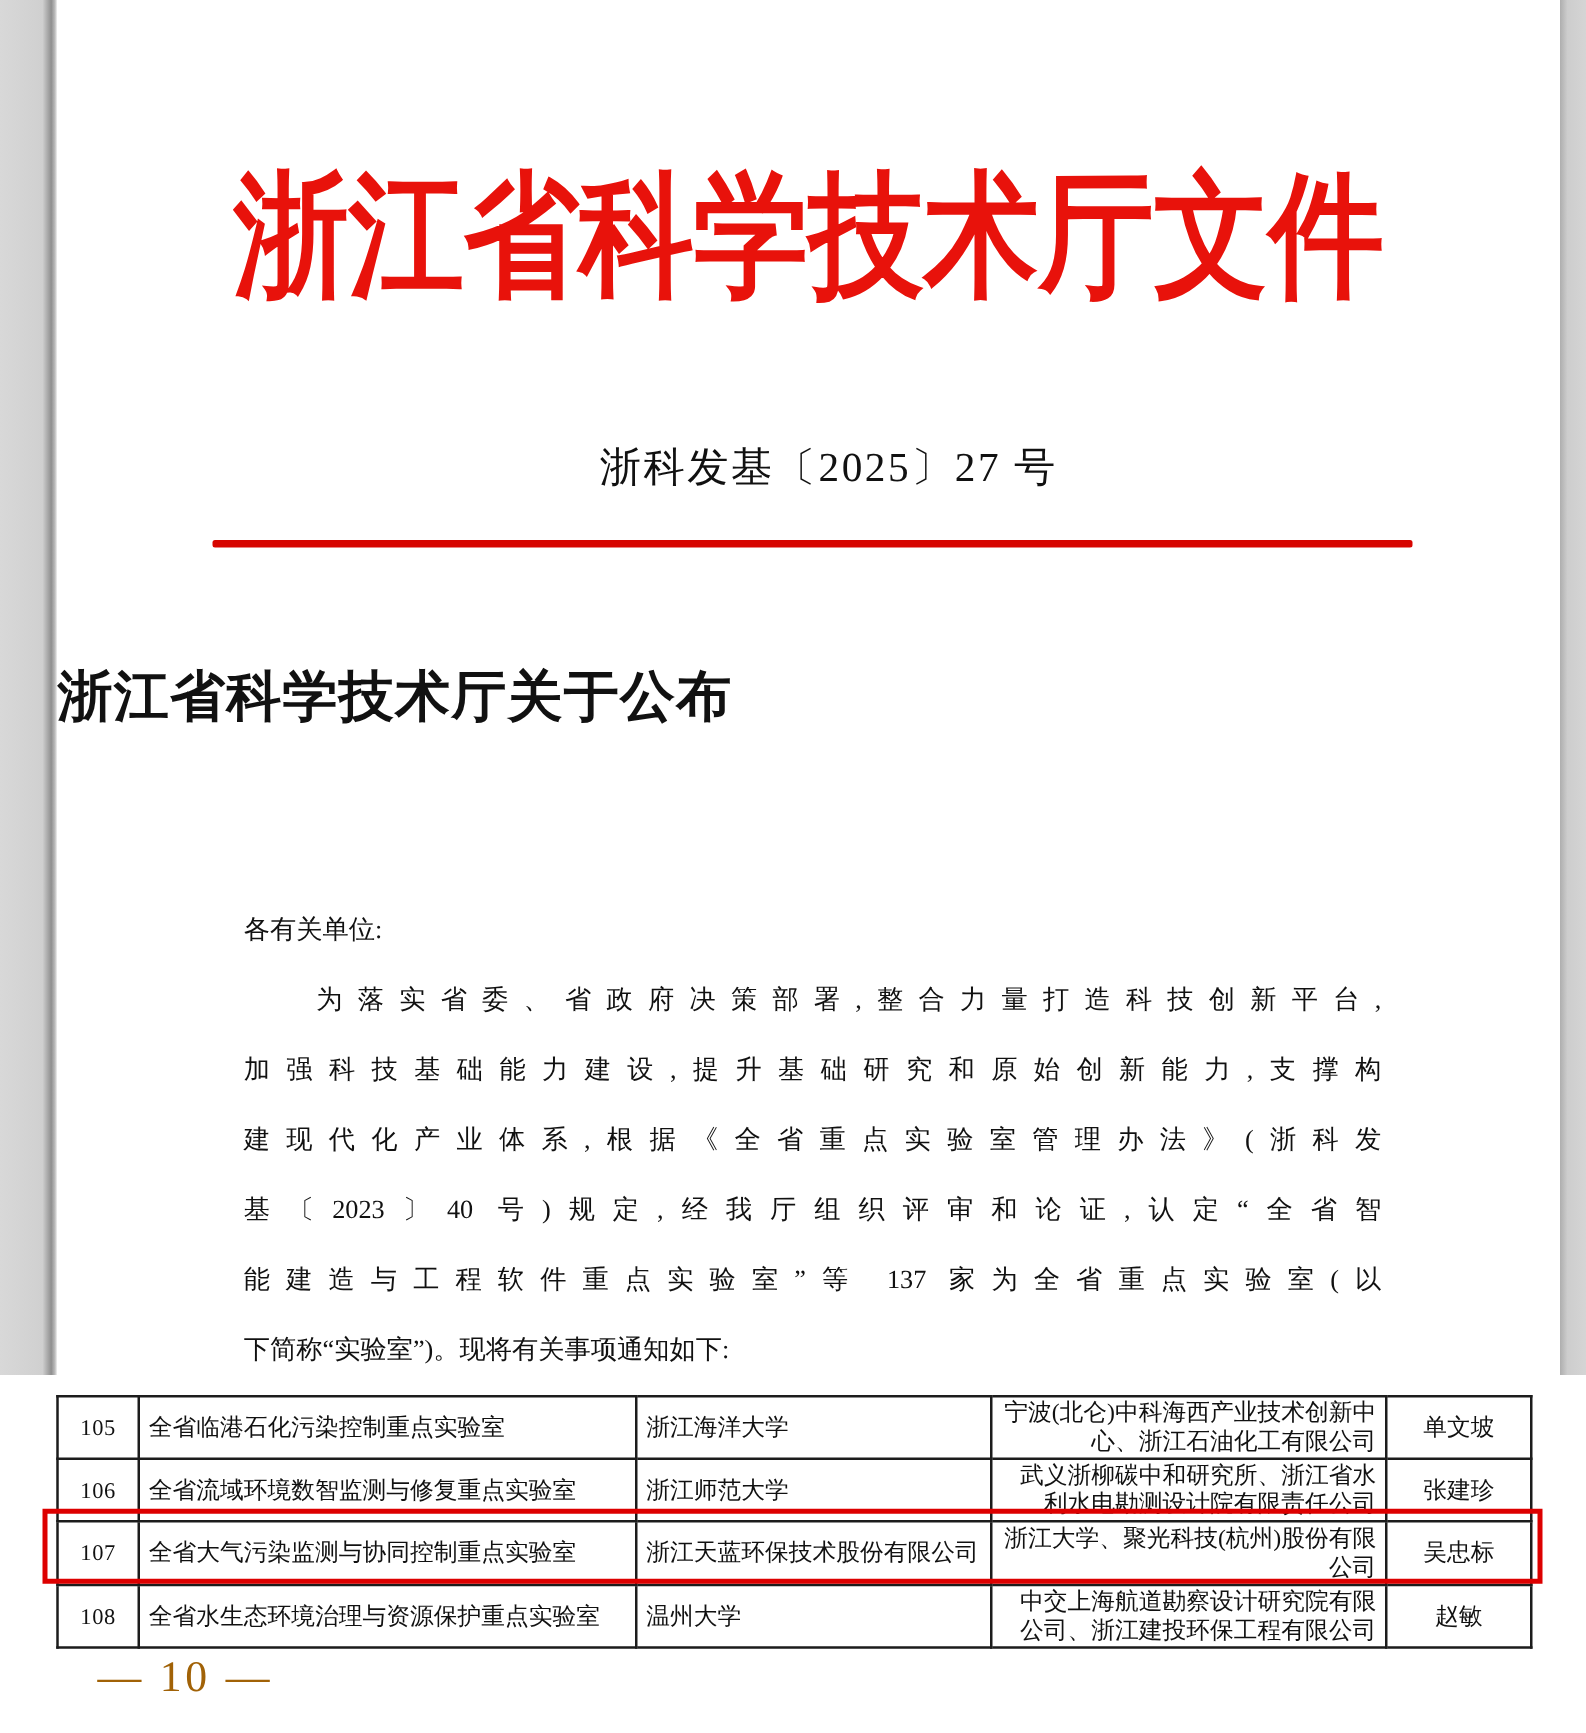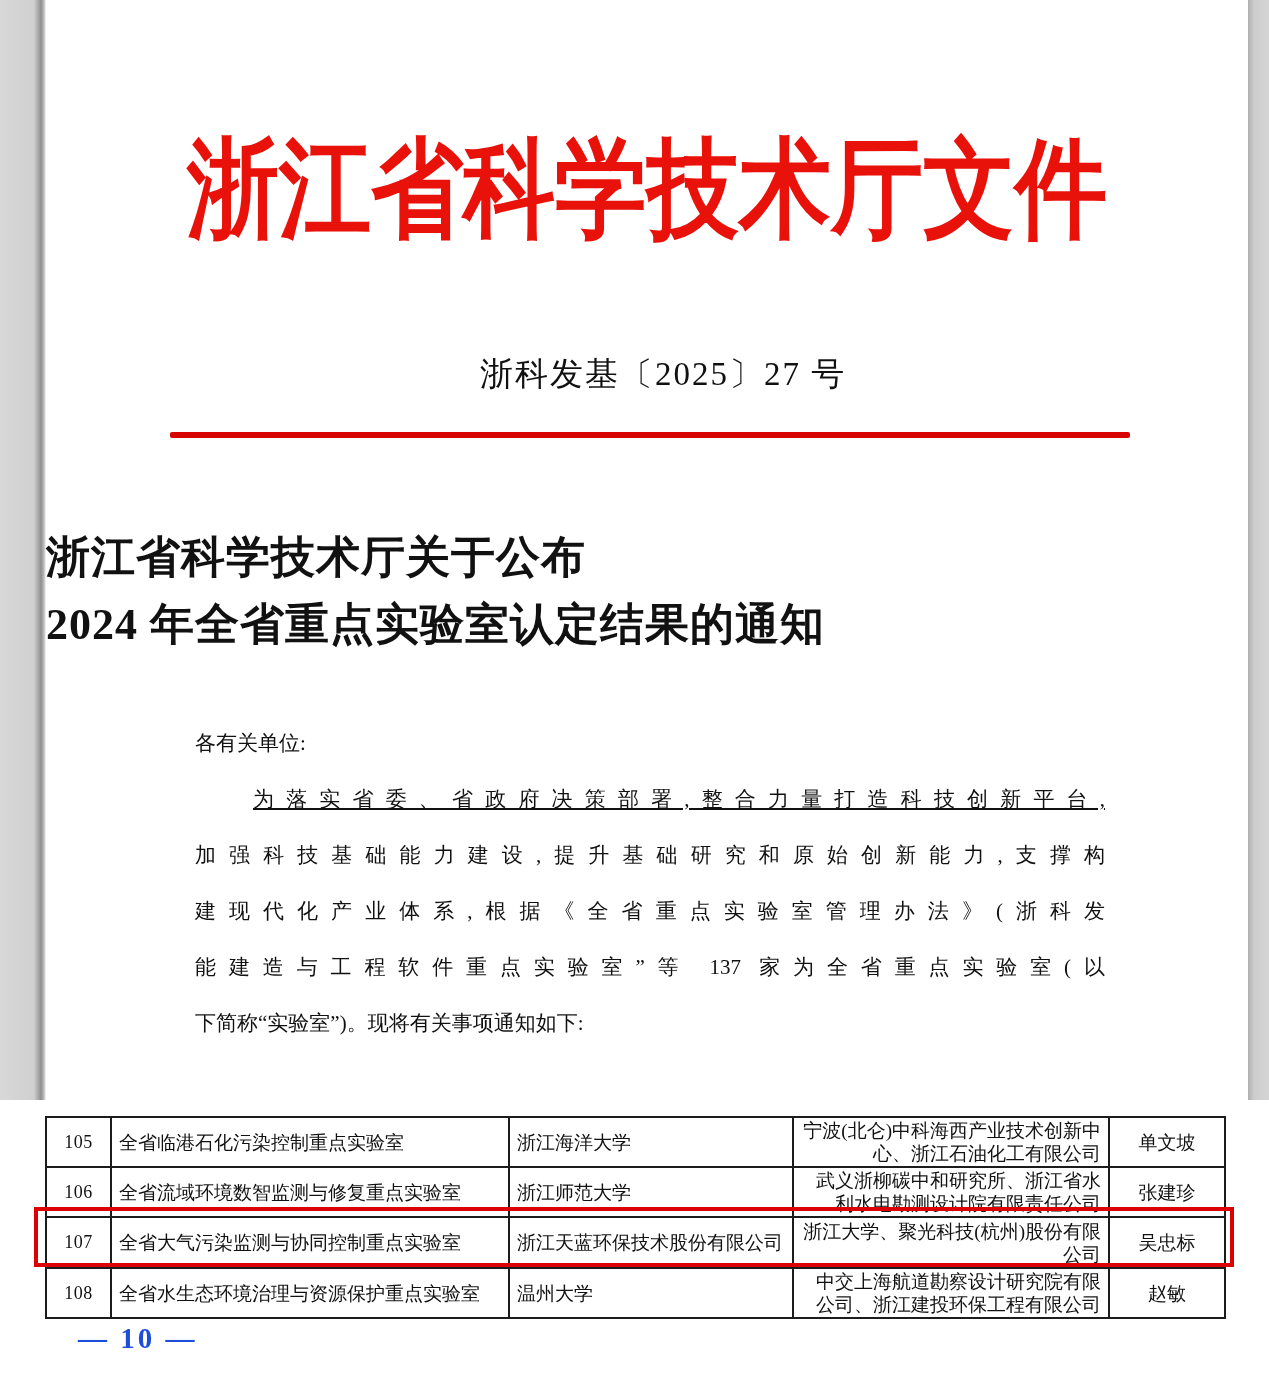--- a/index.html
+++ b/index.html
@@ -36,21 +36,21 @@
     position:absolute;left:46px;top:524px;width:1202px;
     font-weight:700;color:#111;
     font-size:44px;line-height:67px;letter-spacing:1px;
   }
   .doc-body{
     position:absolute;left:195px;top:715px;width:910px;
     font-size:21px;line-height:56px;color:#111;
   }
   .doc-body .line{width:910px;}
   .doc-body .fill{text-align:justify;text-align-last:justify;}
-  .doc-body .indent{text-indent:58px;text-decoration:underline;}
+  .doc-body .indent{text-indent:58px;}
   
   .table-section{
     position:absolute;left:0;top:1100px;width:1269px;height:286px;
     background:#ffffff;
   }
   table.lab-table{
     position:absolute;left:45px;top:16px;width:1179px;
     border-collapse:collapse;table-layout:fixed;
     font-size:19px;color:#111;
   }
@@ -64,48 +64,48 @@
   td.c-inst{text-align:left;}
   td.c-part{text-align:right;}
   td.c-dir{text-align:center;}
   .highlight-box{
     position:absolute;left:34px;top:107px;width:1200px;height:60px;
     border:4px solid #dd0000;box-sizing:border-box;
     pointer-events:none;
   }
   .page-number{
     position:absolute;left:78px;top:222px;
-    font-size:29px;color:#1d4ed8;letter-spacing:3px;white-space:nowrap;font-weight:bold;
+    font-size:35px;color:#a16207;letter-spacing:3px;white-space:nowrap;
   }
 </style>
 </head>
 <body>
 
 <div class="screen">
 
   <div class="doc-page">
     <div class="margin-left"></div>
     <div class="margin-right"></div>
 
     <div class="doc-title">浙江省科学技术厅文件</div>
 
     <div class="doc-number">浙科发基〔2025〕27 号</div>
 
     <div class="red-rule"></div>
 
     <div class="notice-title">
       <div>浙江省科学技术厅关于公布</div>
-      <div>2024 年全省重点实验室认定结果的通知</div>
     </div>
 
     <div class="doc-body">
       <div class="line">各有关单位:</div>
       <div class="line fill indent">为落实省委、省政府决策部署,整合力量打造科技创新平台,</div>
       <div class="line fill">加强科技基础能力建设,提升基础研究和原始创新能力,支撑构</div>
       <div class="line fill">建现代化产业体系,根据《全省重点实验室管理办法》(浙科发</div>
+      <div class="line fill">基〔2023〕40 号)规定,经我厅组织评审和论证,认定“全省智</div>
       <div class="line fill">能建造与工程软件重点实验室”等 137 家为全省重点实验室(以</div>
       <div class="line">下简称“实验室”)。现将有关事项通知如下:</div>
     </div>
   </div>
 
   <div class="table-section">
     <table class="lab-table">
       <colgroup>
         <col style="width:65px">
           <col style="width:398px">

